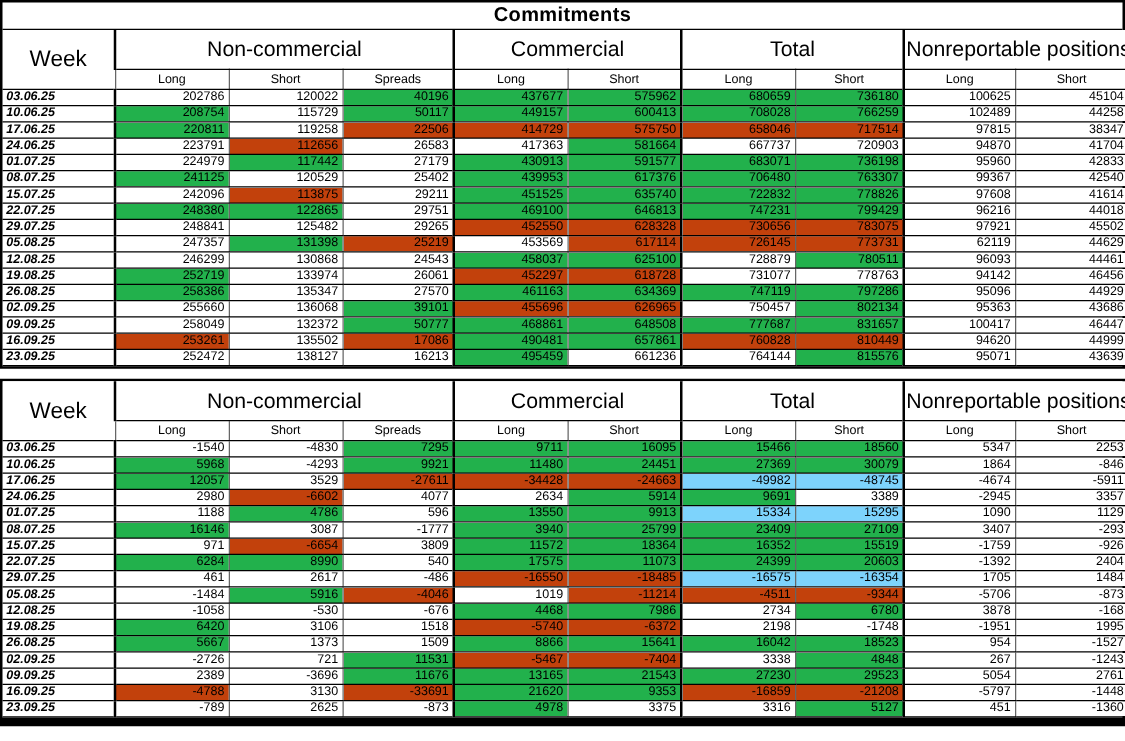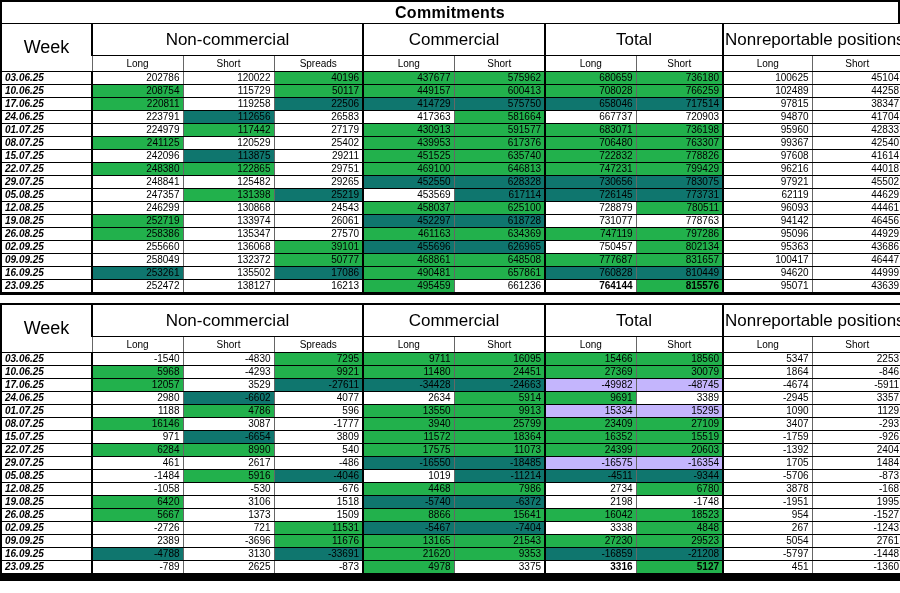--- a/index.html
+++ b/index.html
@@ -15,24 +15,24 @@
   .week-head{font-size:18px;text-align:center;}
   .sub-head{height:13px;font-size:10px;font-weight:normal;line-height:12px;}
   td{height:12px;font-size:10px;line-height:12px;padding:0 3px;}
   td.week{font-weight:bold;text-align:left;font-style:italic;}
   td.num{text-align:right;}
   .gsep{border-left:2px solid #000;}
   tr>*:first-child{border-left:none;}
   tr>*:last-child{border-right:none;}
   thead tr:first-child>*{border-top:none;}
   .c-g{background:#22B14C;}
-  .c-r{background:#0f766e;}
-  .c-b{background:#c4b5fd;}
+  .c-r{background:#c2410c;}
+  .c-b{background:#7dd3fc;}
   .c-w{background:#fff;}
-  .bold{font-weight:bold;margin-top:36px;}
+  .bold{font-weight:normal;margin-top:36px;}
 </style>
 </head>
 <body>
 
 <div class="wrap">
 
   <div class="tbl tbl--commitments">
     <div class="tbl-title">Commitments</div>
     <table>
         <colgroup>

